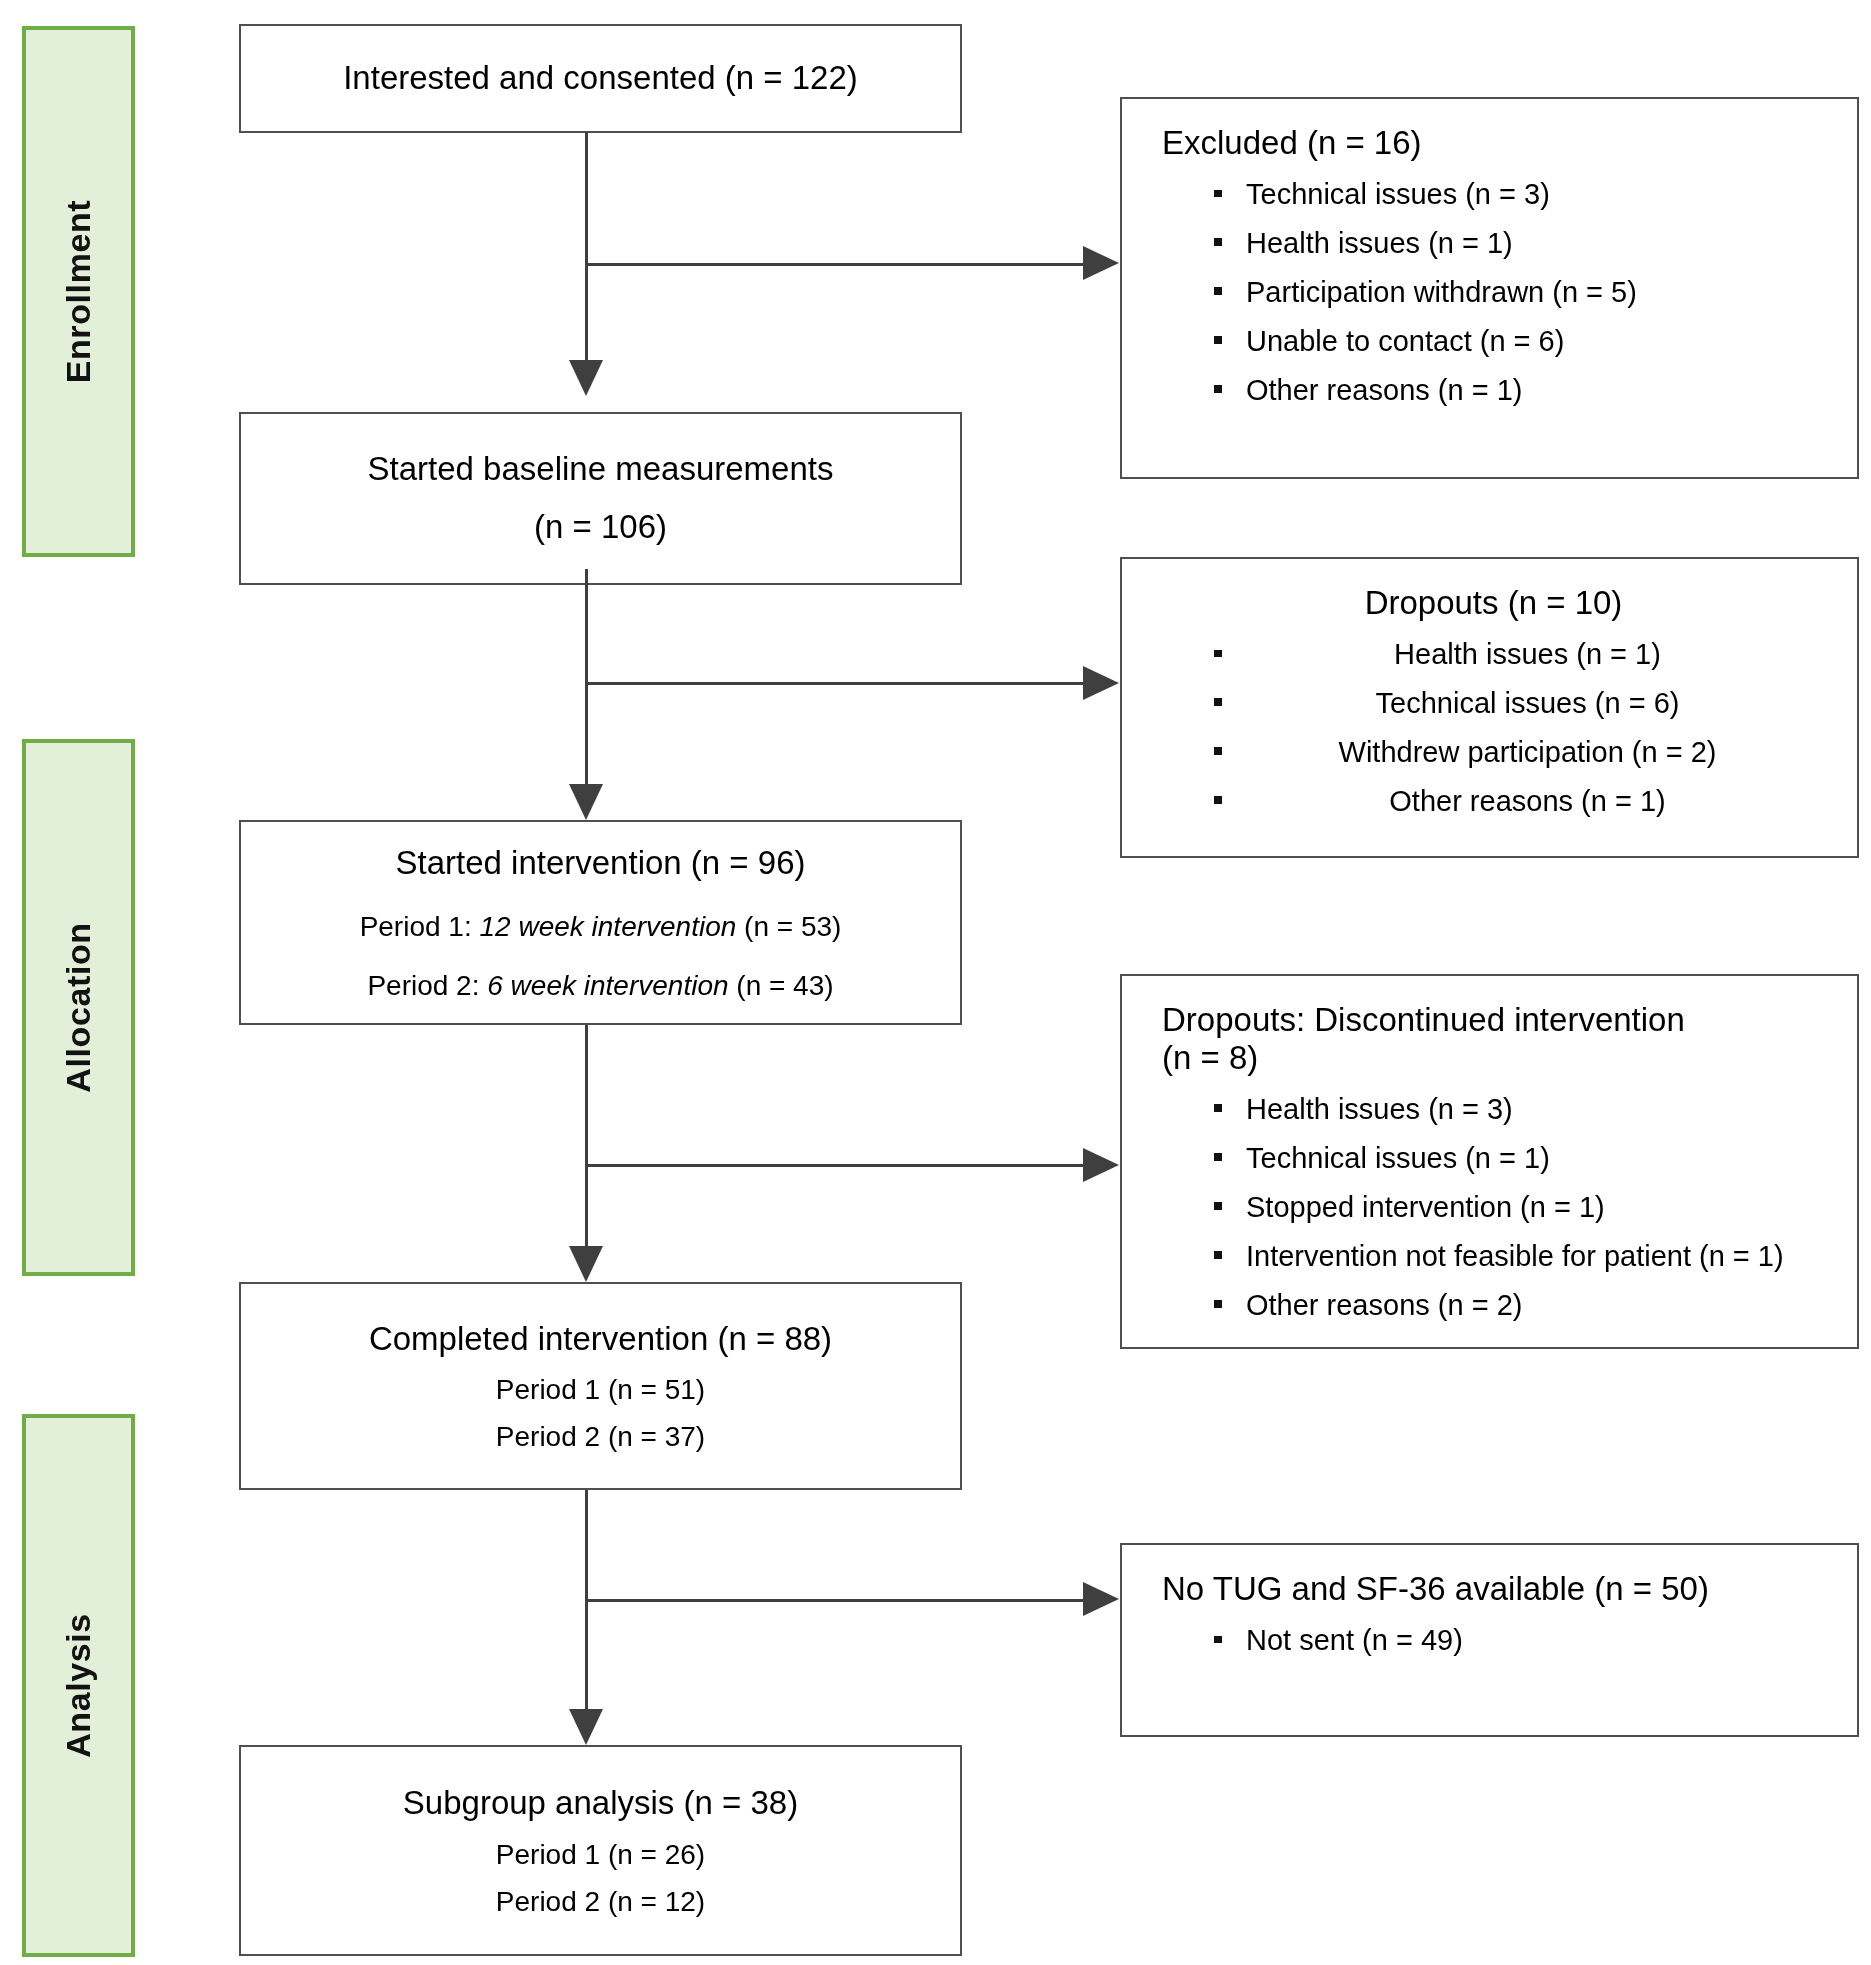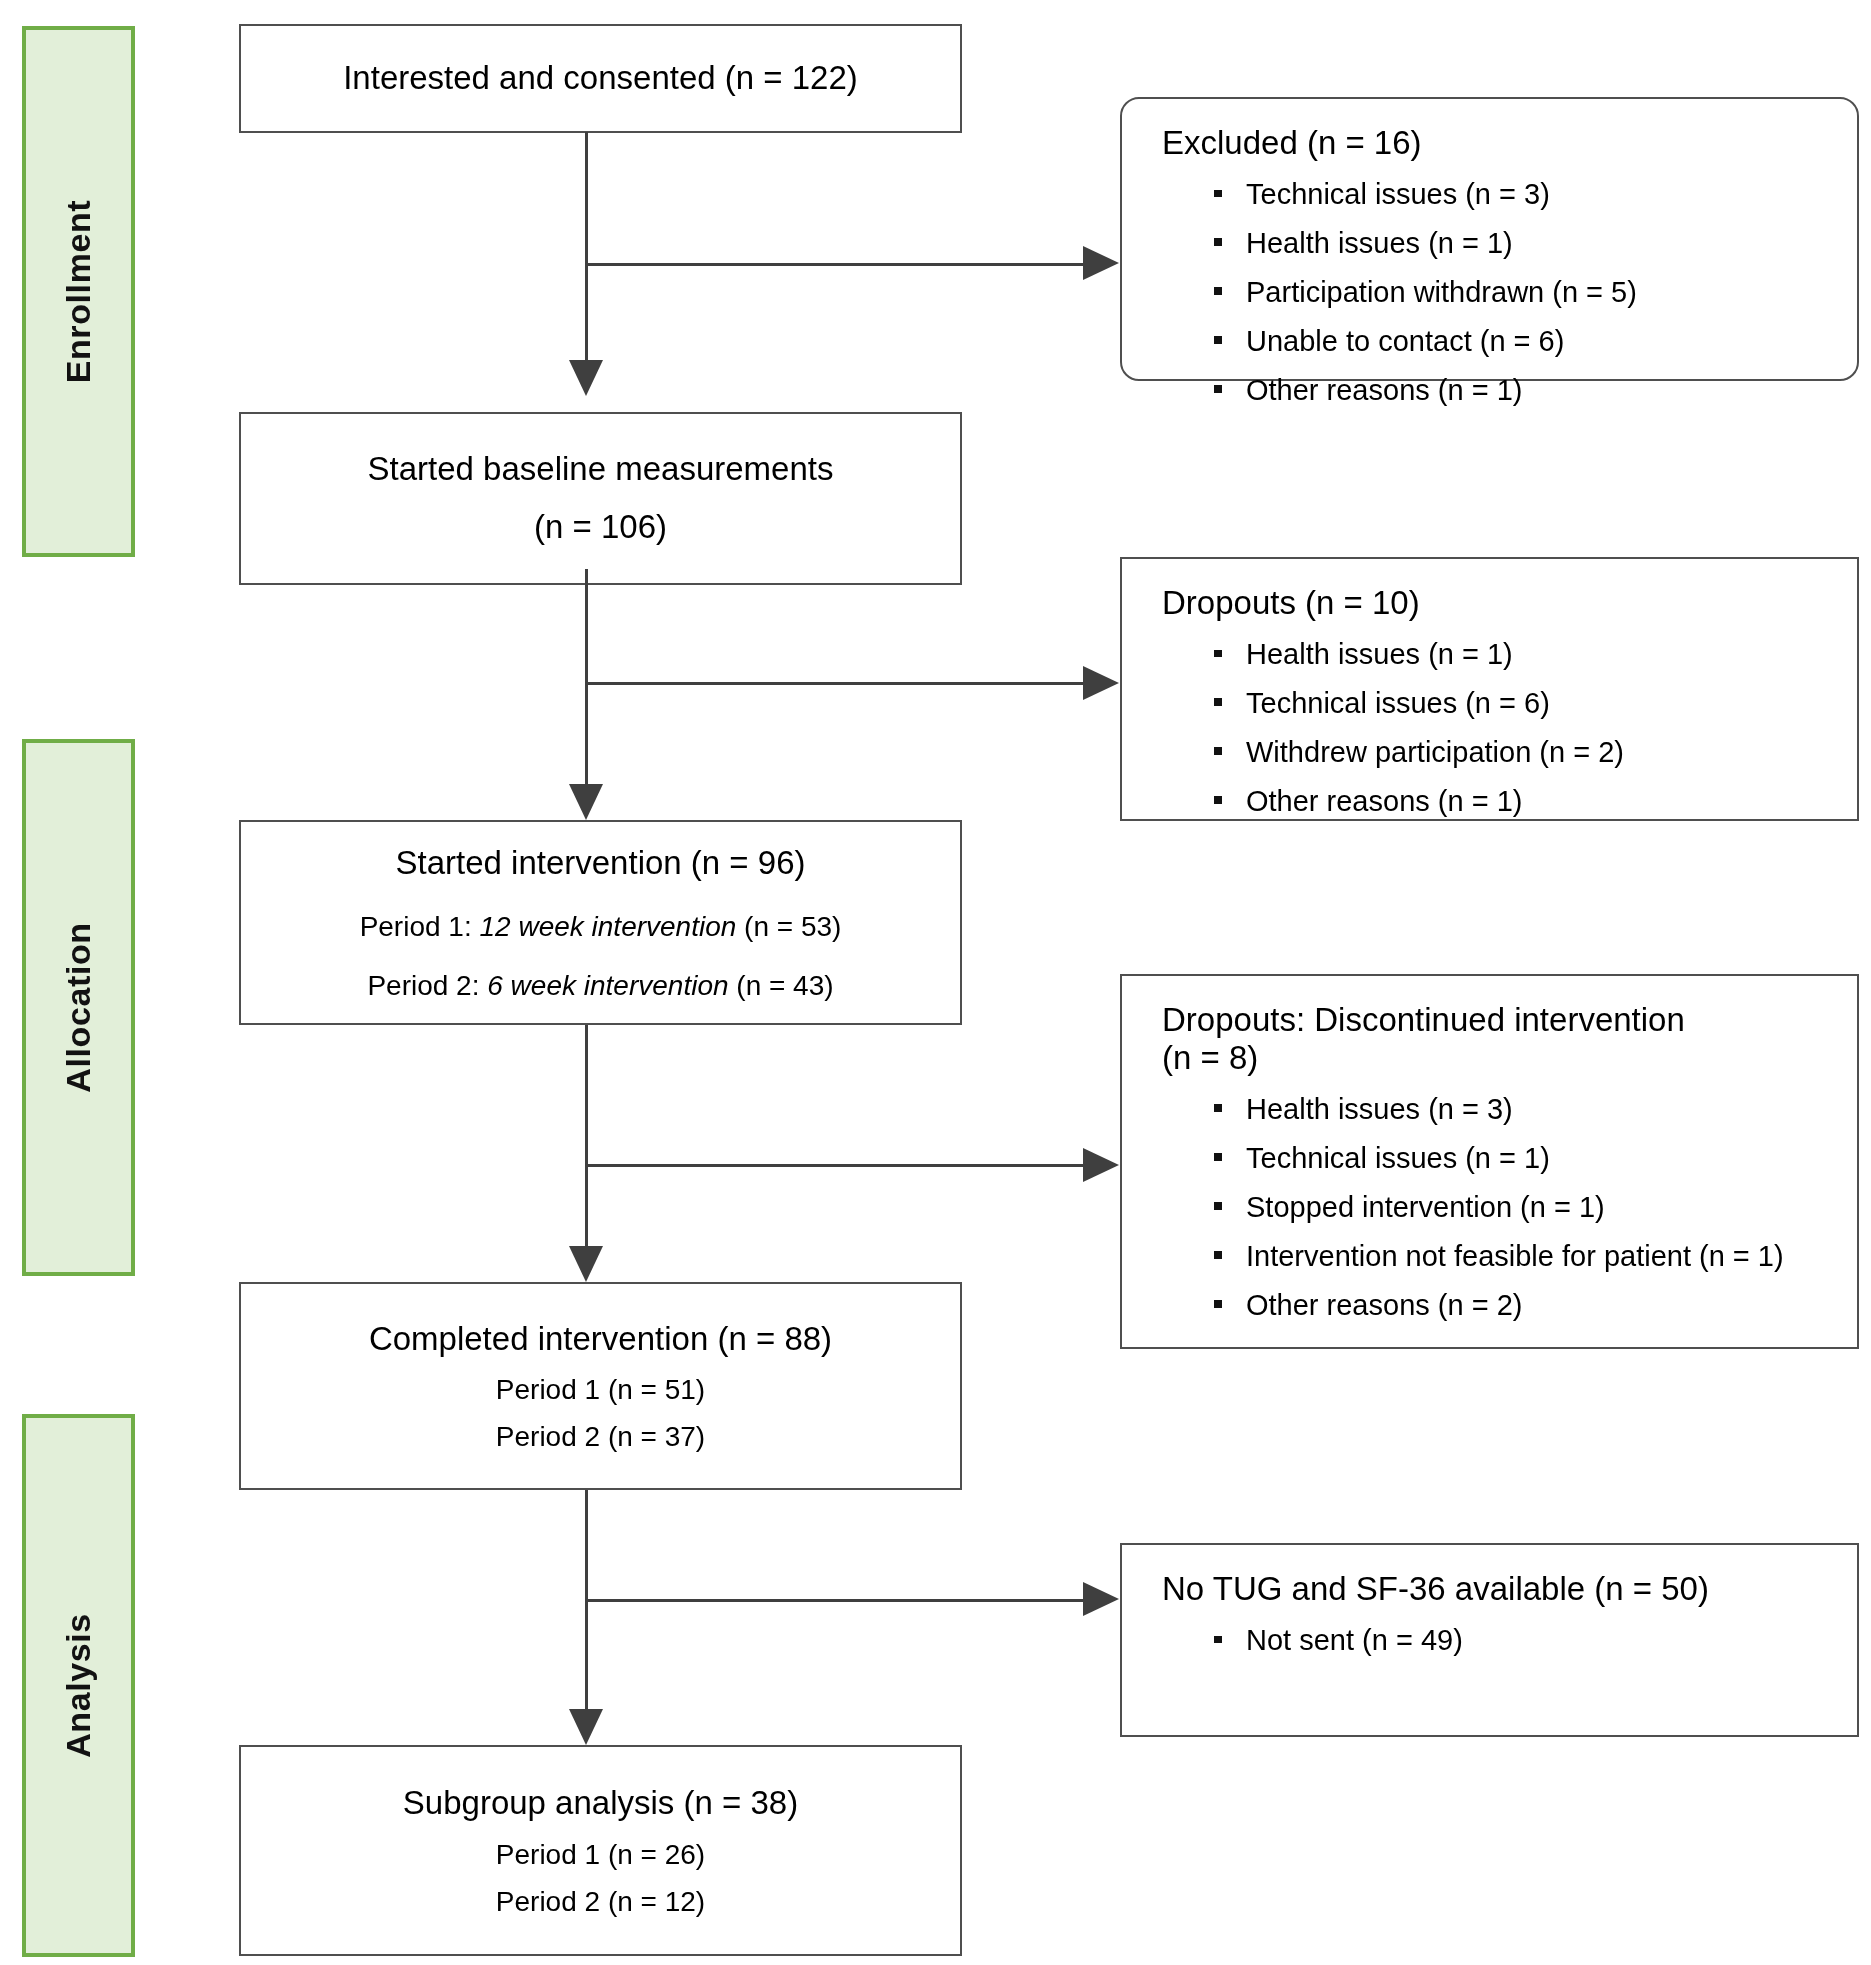--- a/index.html
+++ b/index.html
@@ -135,32 +135,32 @@
     <div class="l2">Period 1 (n = 51)</div>
     <div class="l2">Period 2 (n = 37)</div>
   </div>
 
   <div class="fbox" style="top:1745px;height:211px;row-gap:17.6px;">
     <div class="l1">Subgroup analysis (n = 38)</div>
     <div class="l2">Period 1 (n = 26)</div>
     <div class="l2">Period 2 (n = 12)</div>
   </div>
 
-  <div class="sbox" style="top:97px;height:284px;border-radius:19px;">
+  <div class="sbox" style="top:97px;height:382px;">
     <div class="title">Excluded (n = 16)</div>
     <ul>
       <li>Technical issues (n = 3)</li>
       <li>Health issues (n = 1)</li>
       <li>Participation withdrawn (n = 5)</li>
       <li>Unable to contact (n = 6)</li>
       <li>Other reasons (n = 1)</li>
     </ul>
   </div>
 
-  <div class="sbox" style="top:557px;height:264px;">
+  <div class="sbox" style="top:557px;height:301px;text-align:center;">
     <div class="title">Dropouts (n = 10)</div>
     <ul>
       <li>Health issues (n = 1)</li>
       <li>Technical issues (n = 6)</li>
       <li>Withdrew participation (n = 2)</li>
       <li>Other reasons (n = 1)</li>
     </ul>
   </div>
 
   <div class="sbox" style="top:974px;height:375px;">

